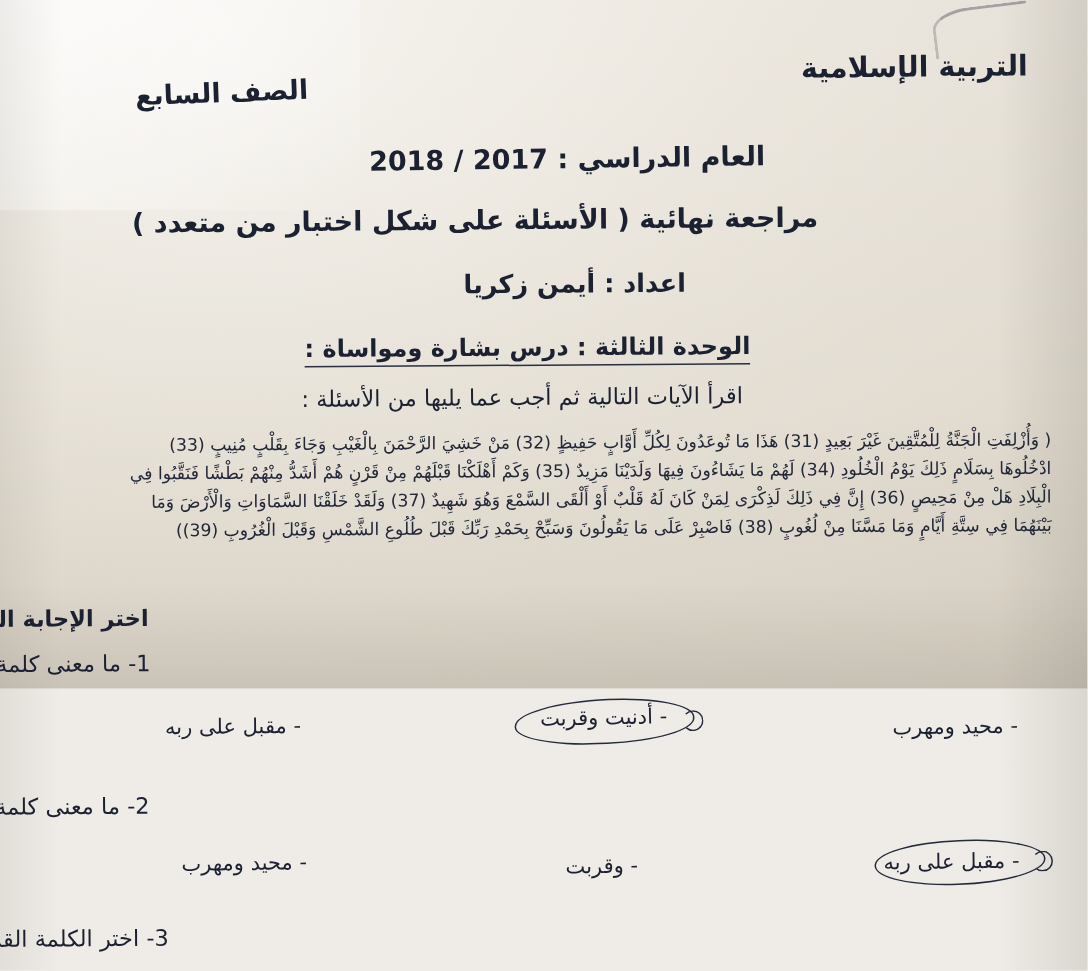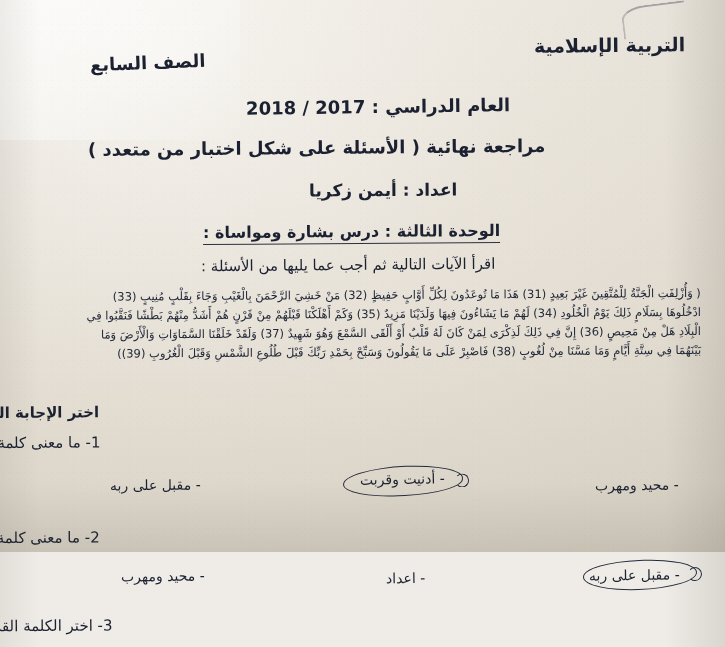--- a/index.html
+++ b/index.html
@@ -11,21 +11,21 @@
     height: 647px;
     overflow: hidden;
     background: #efece7;
     font-family: "DejaVu Sans", sans-serif;
   }
 
   
   #sheet {
     position: relative;
     width: 725px;
-    height: 552px;
+    height: 459px;
     background:
       radial-gradient(ellipse at 20% 8%, #ffffff 0%, #f4f1ec 45%, #e9e5de 100%),
       linear-gradient(180deg, #f7f5f1 0%, #f1eee8 60%, #e8e4dc 100%);
     background-blend-mode: multiply;
     box-sizing: border-box;
     color: #1d2330;
   }
 
   
   .shade {
@@ -253,21 +253,21 @@
   <div class="txt opt" id="o1a">-    مقبل على ربه</div>
   <div class="txt opt" id="o1b">- أدنيت وقربت</div>
   <div class="txt opt" id="o1c">- محيد ومهرب</div>
   <div class="circle-mark" id="circle1"></div>
 
   <div class="txt qline" id="q2">
     <span>2-</span>
     <span>ما معنى كلمة ( محيص ):</span>
   </div>
   <div class="txt opt" id="o2a">- محيد ومهرب</div>
-  <div class="txt opt" id="o2b">- اعداد</div>
+  <div class="txt opt" id="o2b">- وقربت</div>
   <div class="txt opt" id="o2c">- مقبل على ربه</div>
   <div class="circle-mark" id="circle2"></div>
 
   <div class="txt qline" id="q3">
     <span>3-</span>
     <span>اختر الكلمة القرآنية المناسبة للمعنى التالي : صوت النفخة في الصور</span>
   </div>
 
   <div id="speckle"></div>
 </div>

